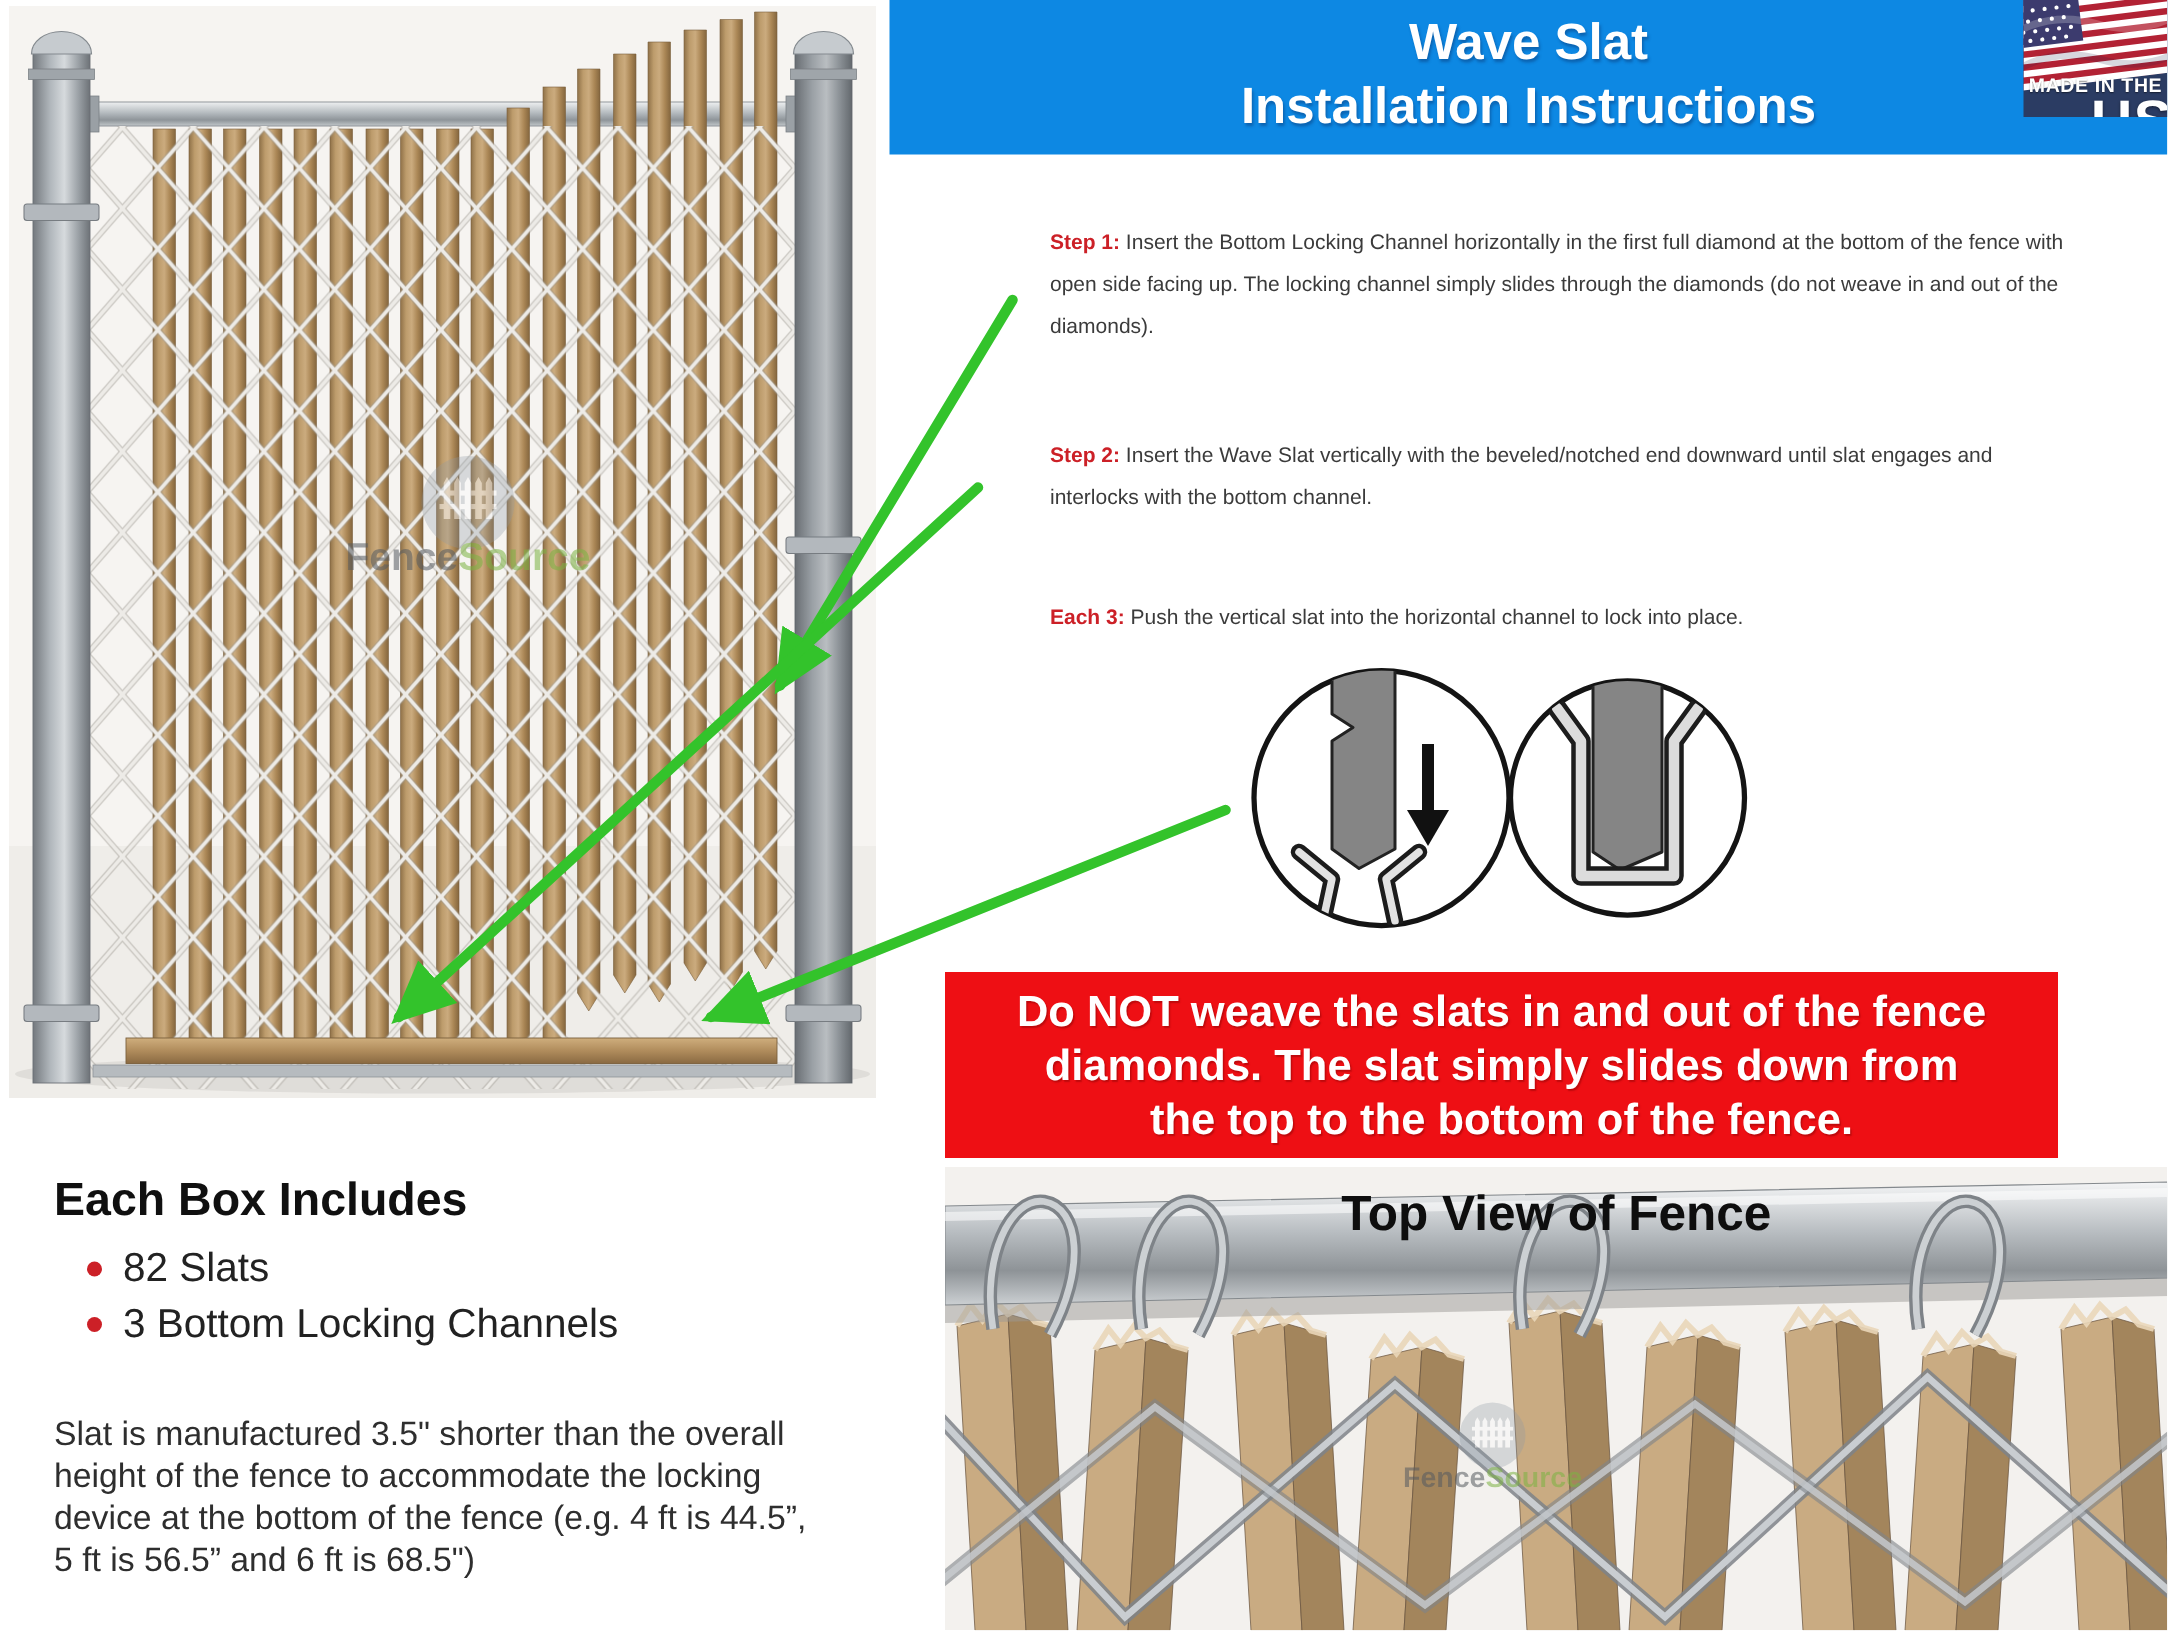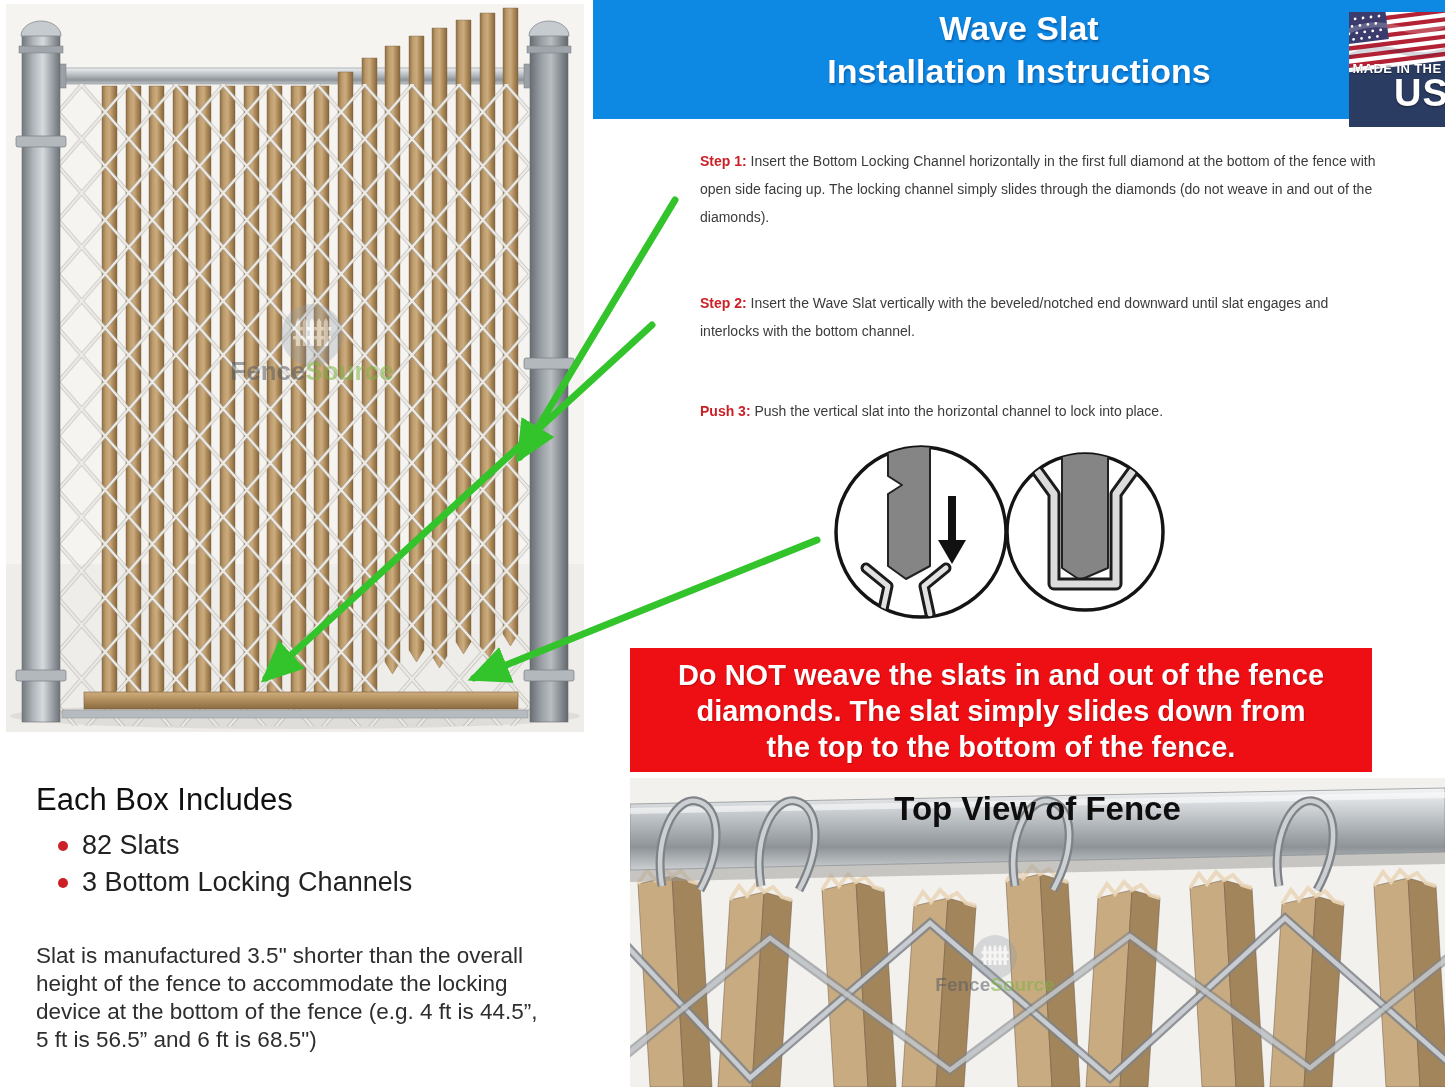--- a/index.html
+++ b/index.html
@@ -1,25 +1,25 @@
 <!DOCTYPE html>
 <html style="--header-blue: #0d88e3; --badge-navy: #2b3c63; --warning-red: #ee0f14; --step-red: #cc2027; --arrow-green: #33c32b; --body-text: #3b3b3b; --slat-tan: #b5935f; --source-green: #7cb342;"><head>
 <meta charset="utf-8">
 <style>
   html,body{margin:0;padding:0;background:#fff;}
   .page{position:relative;width:1445px;height:1087px;background:#fff;overflow:hidden;
         font-family:"Liberation Sans",sans-serif;color:var(--body-text,#3b3b3b);}
   .abs{position:absolute;}
 
   
-  .header{left:593px;top:0;width:852px;height:119px;background:var(--header-blue,#0d88e3);
+  .header{left:593px;top:0;width:852px;height:103px;background:var(--header-blue,#0d88e3);
           text-align:center;padding-top:7px;box-sizing:border-box;}
   .header .t1,.header .t2{color:#fff;font-weight:bold;font-size:34px;line-height:43px;
           text-shadow:1px 2px 2px rgba(10,30,80,.35);}
-  .usa-badge{left:1349px;top:12px;width:96px;height:115px;background:var(--badge-navy,#2b3c63);
+  .usa-badge{left:1349px;top:0;width:96px;height:78px;background:var(--badge-navy,#2b3c63);
           overflow:hidden;text-align:center;}
   .usa-badge svg{display:block;}
   .usa-badge .made{color:#fff;font-weight:bold;font-size:13px;letter-spacing:.4px;margin-top:-15px;
           text-shadow:0 1px 1px rgba(0,0,0,.5);position:relative;z-index:2;}
   .usa-badge .usa{color:#fff;font-weight:bold;font-size:38px;line-height:34px;letter-spacing:1px;
           text-shadow:0 1px 2px rgba(0,0,0,.5);position:relative;z-index:2;padding-left:45px;}
 
   
   .step{left:700px;width:690px;font-size:14px;line-height:28px;color:var(--body-text,#3b3b3b);}
   .step .lbl{font-weight:bold;color:var(--step-red,#cc2027);}
@@ -31,21 +31,21 @@
   .warning div{color:#fff;font-weight:bold;font-size:29px;line-height:36px;
            text-shadow:1px 1px 1px rgba(120,0,0,.4);}
 
   
   .topview{left:630px;top:778px;width:815px;height:309px;overflow:hidden;}
   .topview .title{position:absolute;left:0;right:0;top:12px;text-align:center;
            font-size:33px;font-weight:bold;color:#0e0e0e;z-index:3;}
 
   
   .boxinc{left:36px;top:782px;width:575px;}
-  .boxinc h2{margin:0 0 12px 0;font-size:31px;font-weight:normal;color:#101010;}
+  .boxinc h2{margin:0 0 12px 0;font-size:31px;font-weight:bold;color:#101010;}
   .boxinc .item{font-size:27px;color:#222;margin:0 0 6px 22px;display:flex;align-items:center;}
   .boxinc .dot{display:inline-block;width:10px;height:10px;border-radius:50%;
            background:var(--step-red,#cc2027);margin-right:14px;flex:none;}
   .boxinc .note{font-size:21px;color:#333;margin-left:46px;margin-top:-2px;}
   .footnote{left:36px;top:942px;width:580px;font-size:22.5px;line-height:28px;color:#2e2e2e;}
 
   
   .wm-dark{fill:#565b60;font-weight:bold;}
   .wm-green{fill:var(--source-green,#7cb342);font-weight:bold;}
   .arrow-line{stroke:var(--arrow-green,#33c32b);stroke-width:7;fill:none;stroke-linecap:round;}
@@ -210,21 +210,21 @@
 
   <div class="abs step step1">
     <span class="lbl">Step 1:</span>
     <span>Insert the Bottom Locking Channel horizontally in the first full diamond at the bottom of the fence with open side facing up. The locking channel simply slides through the diamonds (do not weave in and out of the diamonds).</span>
   </div>
   <div class="abs step step2">
     <span class="lbl">Step 2:</span>
     <span>Insert the Wave Slat vertically with the beveled/notched end downward until slat engages and interlocks with the bottom channel.</span>
   </div>
   <div class="abs step step3">
-    <span class="lbl">Push 3:</span>
+    <span class="lbl">Each 3:</span>
     <span>Push the vertical slat into the horizontal channel to lock into place.</span>
   </div>
 
   <div class="abs" style="left:826px;top:438px;width:348px;height:190px;">
     <svg width="348" height="190" viewBox="0 0 348 190">
       <defs>
         <clipPath id="clipA">
             <circle cx="95" cy="94" r="85"></circle>
           </clipPath>
         <clipPath id="clipB">

